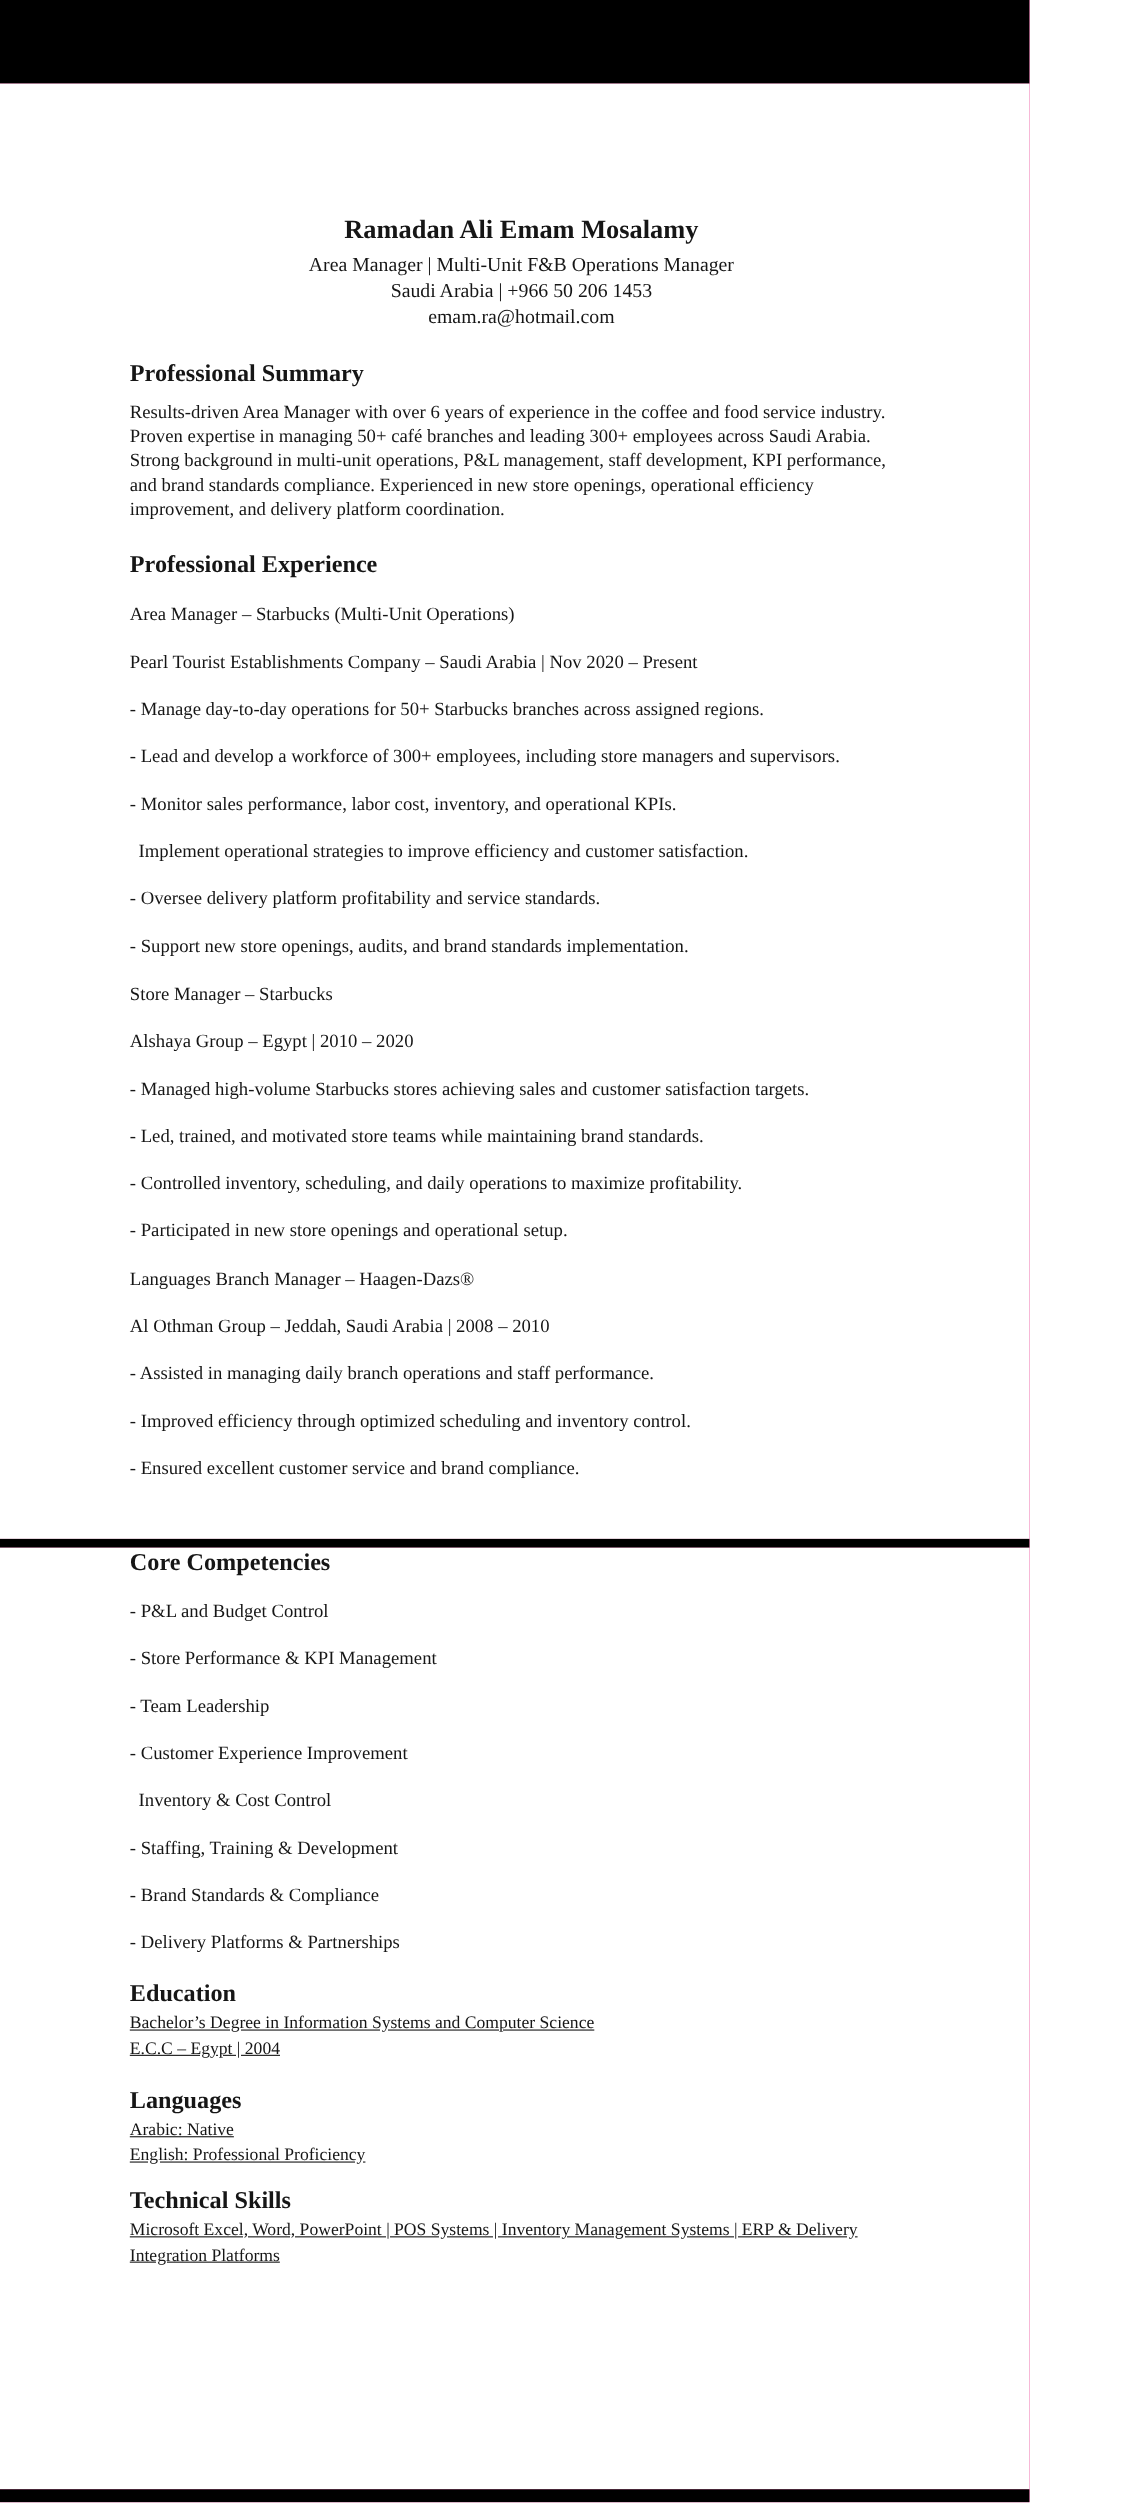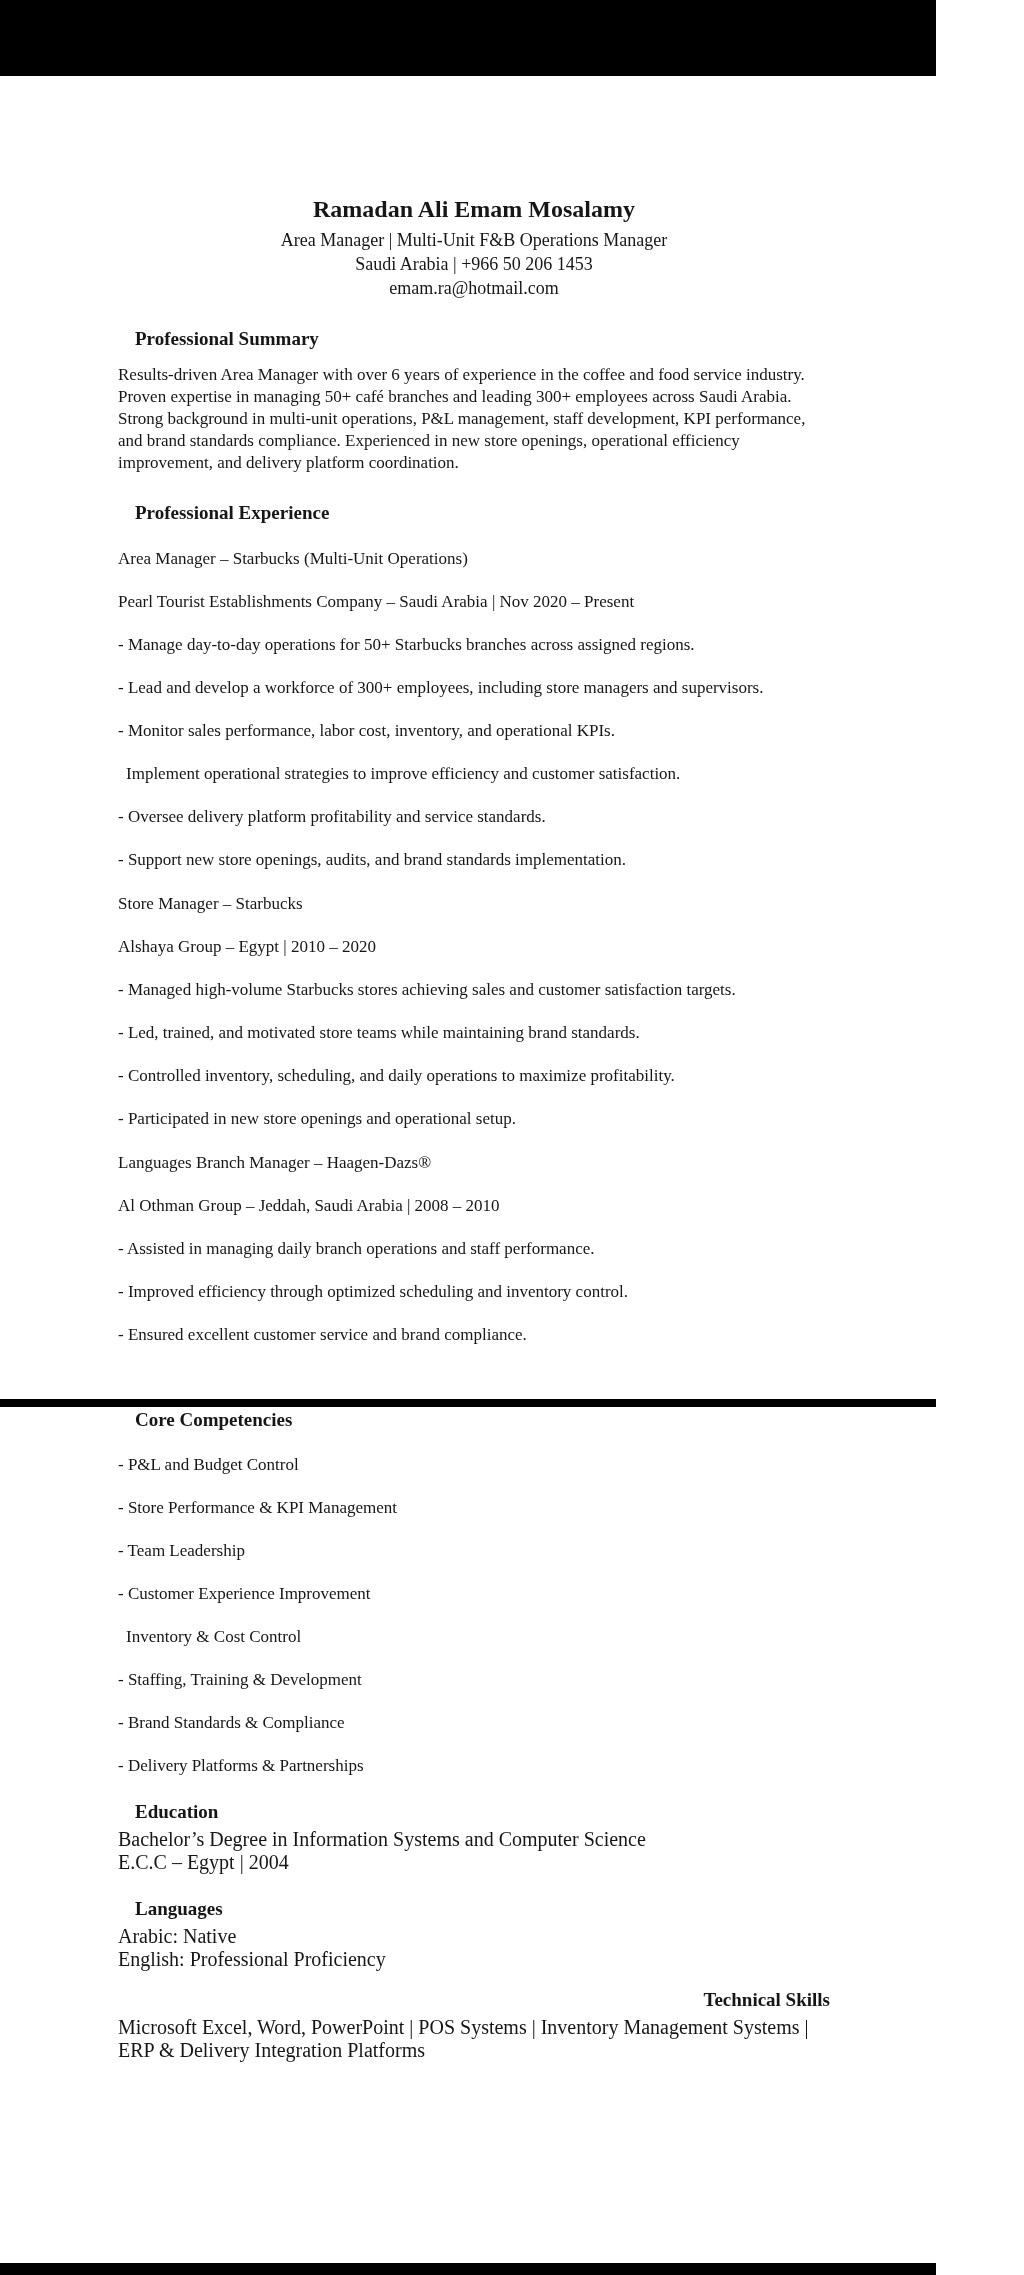--- a/index.html
+++ b/index.html
@@ -47,47 +47,48 @@
     line-height: 30px;
     font-weight: bold;
     margin-bottom: 4px;
   }
   .sub {
     font-size: 18px;
     line-height: 24px;
   }
 
   h2.section {
-    font-size: 19px;
+    font-size: 22px;
     line-height: 26px;
     font-weight: bold;
-    margin: 26px 0 0 17px;
+    margin: 26px 0 0 0;
   }
   .page2 h2.section { margin-top: 22px; }
   .page2 h2.section:first-child { margin-top: 0; }
-  h2.h2-ts { margin-top: 16px !important; text-align: right; }
+  h2.h2-ts { margin-top: 16px !important; }
 
   h3.job-title {
     font-size: 17px;
     line-height: 22px;
     font-weight: normal;
     margin: 22px 0 0 0;
   }
   .body {
     font-size: 17px;
     line-height: 22px;
     margin: 12px 0 0 0;
   }
   .co, .bullet { margin-top: 21px; }
   .indent { padding-left: 8px; }
 
   .tight {
-    font-size: 20px;
+    font-size: 16px;
     line-height: 23px;
     margin: 0;
+    text-decoration: underline;
   }
   h2.section + .tight { margin-top: 3px; }
 </style>
 </head>
 <body>
 
 <div class="viewport">
 
   <div class="chrome-bar topbar"></div>
 

